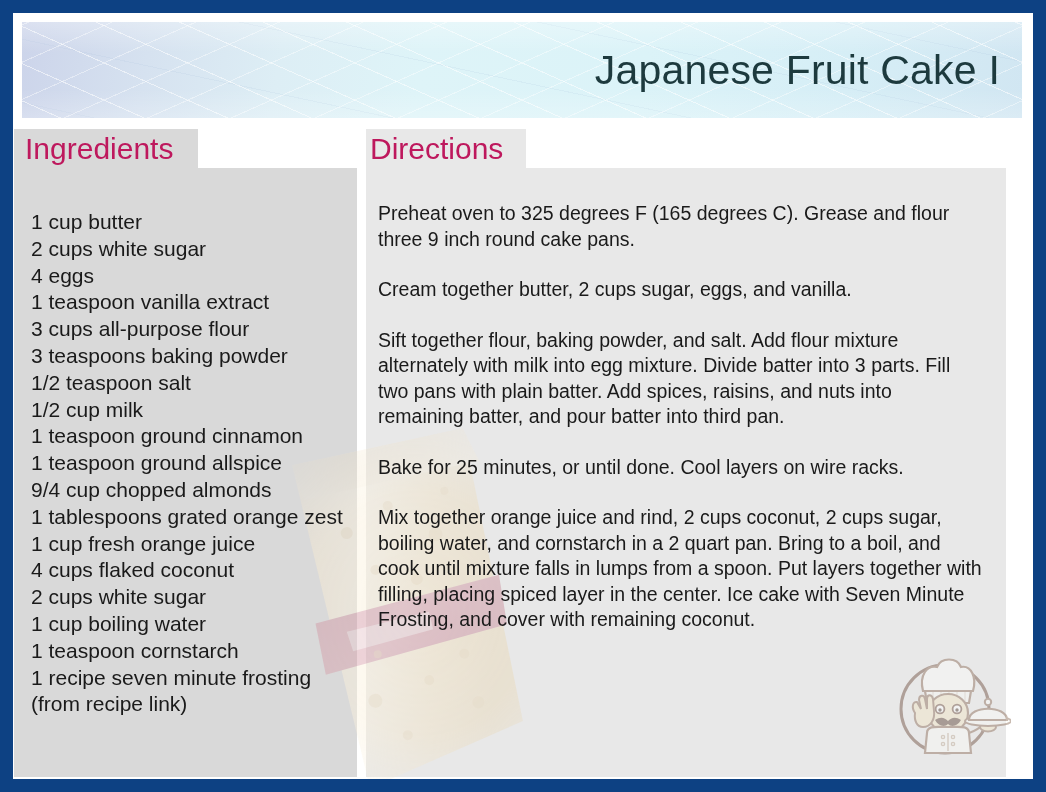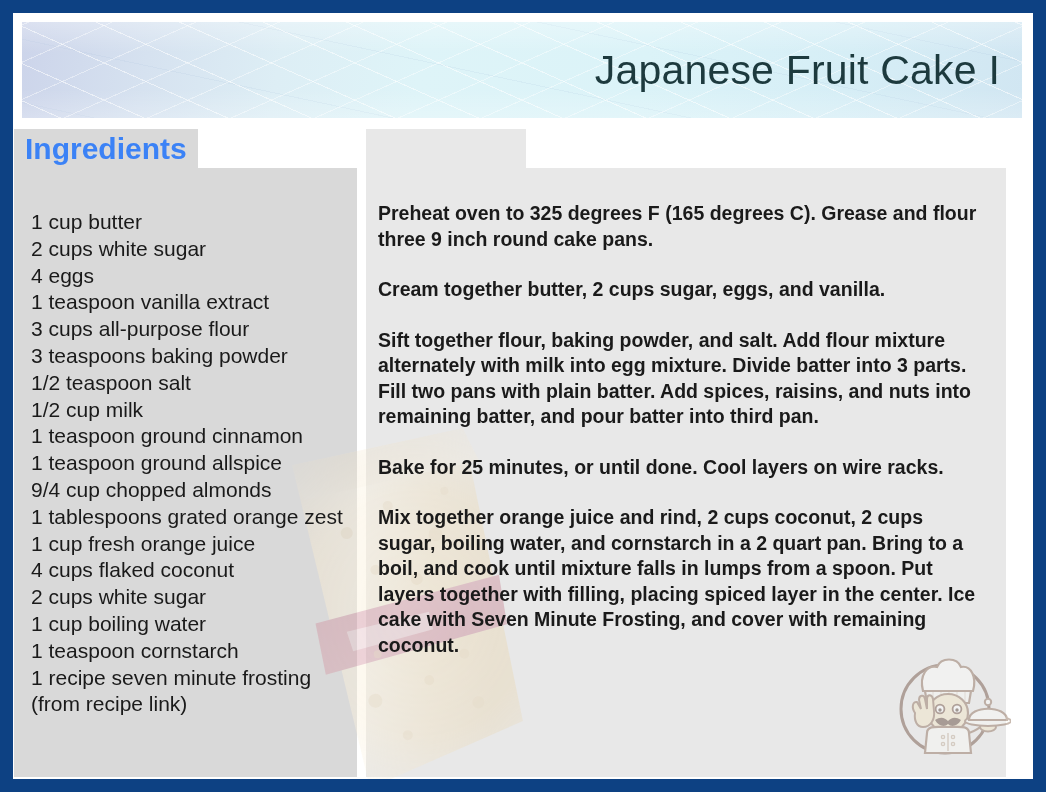--- a/index.html
+++ b/index.html
@@ -79,23 +79,22 @@
     font-size: 41px;
     color: #1d3a3e;
     letter-spacing: 0.2px;
     white-space: nowrap;
   }
 
   
   .tab-label {
     position: absolute;
     font-size: 30px;
-    color: #3b82f6;
+    color: #be185d;
     white-space: nowrap;
-    font-weight: bold;
   }
   .panel-body {
     position: absolute;
     overflow: hidden;
   }
 
   #ingredients-tab {
     position: absolute;
     left: 1px;
     top: 116px;
@@ -153,21 +152,20 @@
   #direction-steps {
     position: relative;
     z-index: 2;
     padding: 33px 20px 0 12px;
   }
   #direction-steps p {
     margin: 0 4px 25px 0;
     font-size: 19.5px;
     line-height: 25.5px;
     color: #1a1a1a;
-    font-weight: bold;
   }
 
   
   #cake-watermark {
     position: absolute;
     left: 240px;
     top: 420px;
     width: 330px;
     height: 360px;
     z-index: 1;
@@ -220,20 +218,21 @@
         <li>4 cups flaked coconut</li>
         <li>2 cups white sugar</li>
         <li>1 cup boiling water</li>
         <li>1 teaspoon cornstarch</li>
         <li>1 recipe seven minute frosting</li>
         <li>(from recipe link)</li>
       </ul>
   </div>
 
   <div id="directions-tab"></div>
+  <div class="tab-label" id="directions-tab-label">Directions</div>
 
   <div class="panel-body" id="directions-body">
     <div id="direction-steps">
         <p>Preheat oven to 325 degrees F (165 degrees C).  Grease and flour three 9 inch round cake pans.</p>
         <p>Cream together butter, 2 cups sugar, eggs, and vanilla.</p>
         <p>Sift together flour, baking powder, and salt.  Add flour mixture alternately with milk into egg mixture. Divide batter into 3 parts.  Fill two pans with plain batter.  Add spices, raisins, and nuts into remaining batter, and pour batter into third pan.</p>
         <p>Bake for 25 minutes, or until done.  Cool layers on wire racks.</p>
         <p>Mix together orange juice and rind, 2 cups coconut, 2 cups sugar, boiling water, and cornstarch in a 2 quart pan.  Bring to a boil, and cook until mixture falls in lumps from a spoon.  Put layers together with filling, placing spiced layer in the center.  Ice cake with Seven Minute Frosting, and cover with remaining coconut.</p>
       </div>
   </div>

